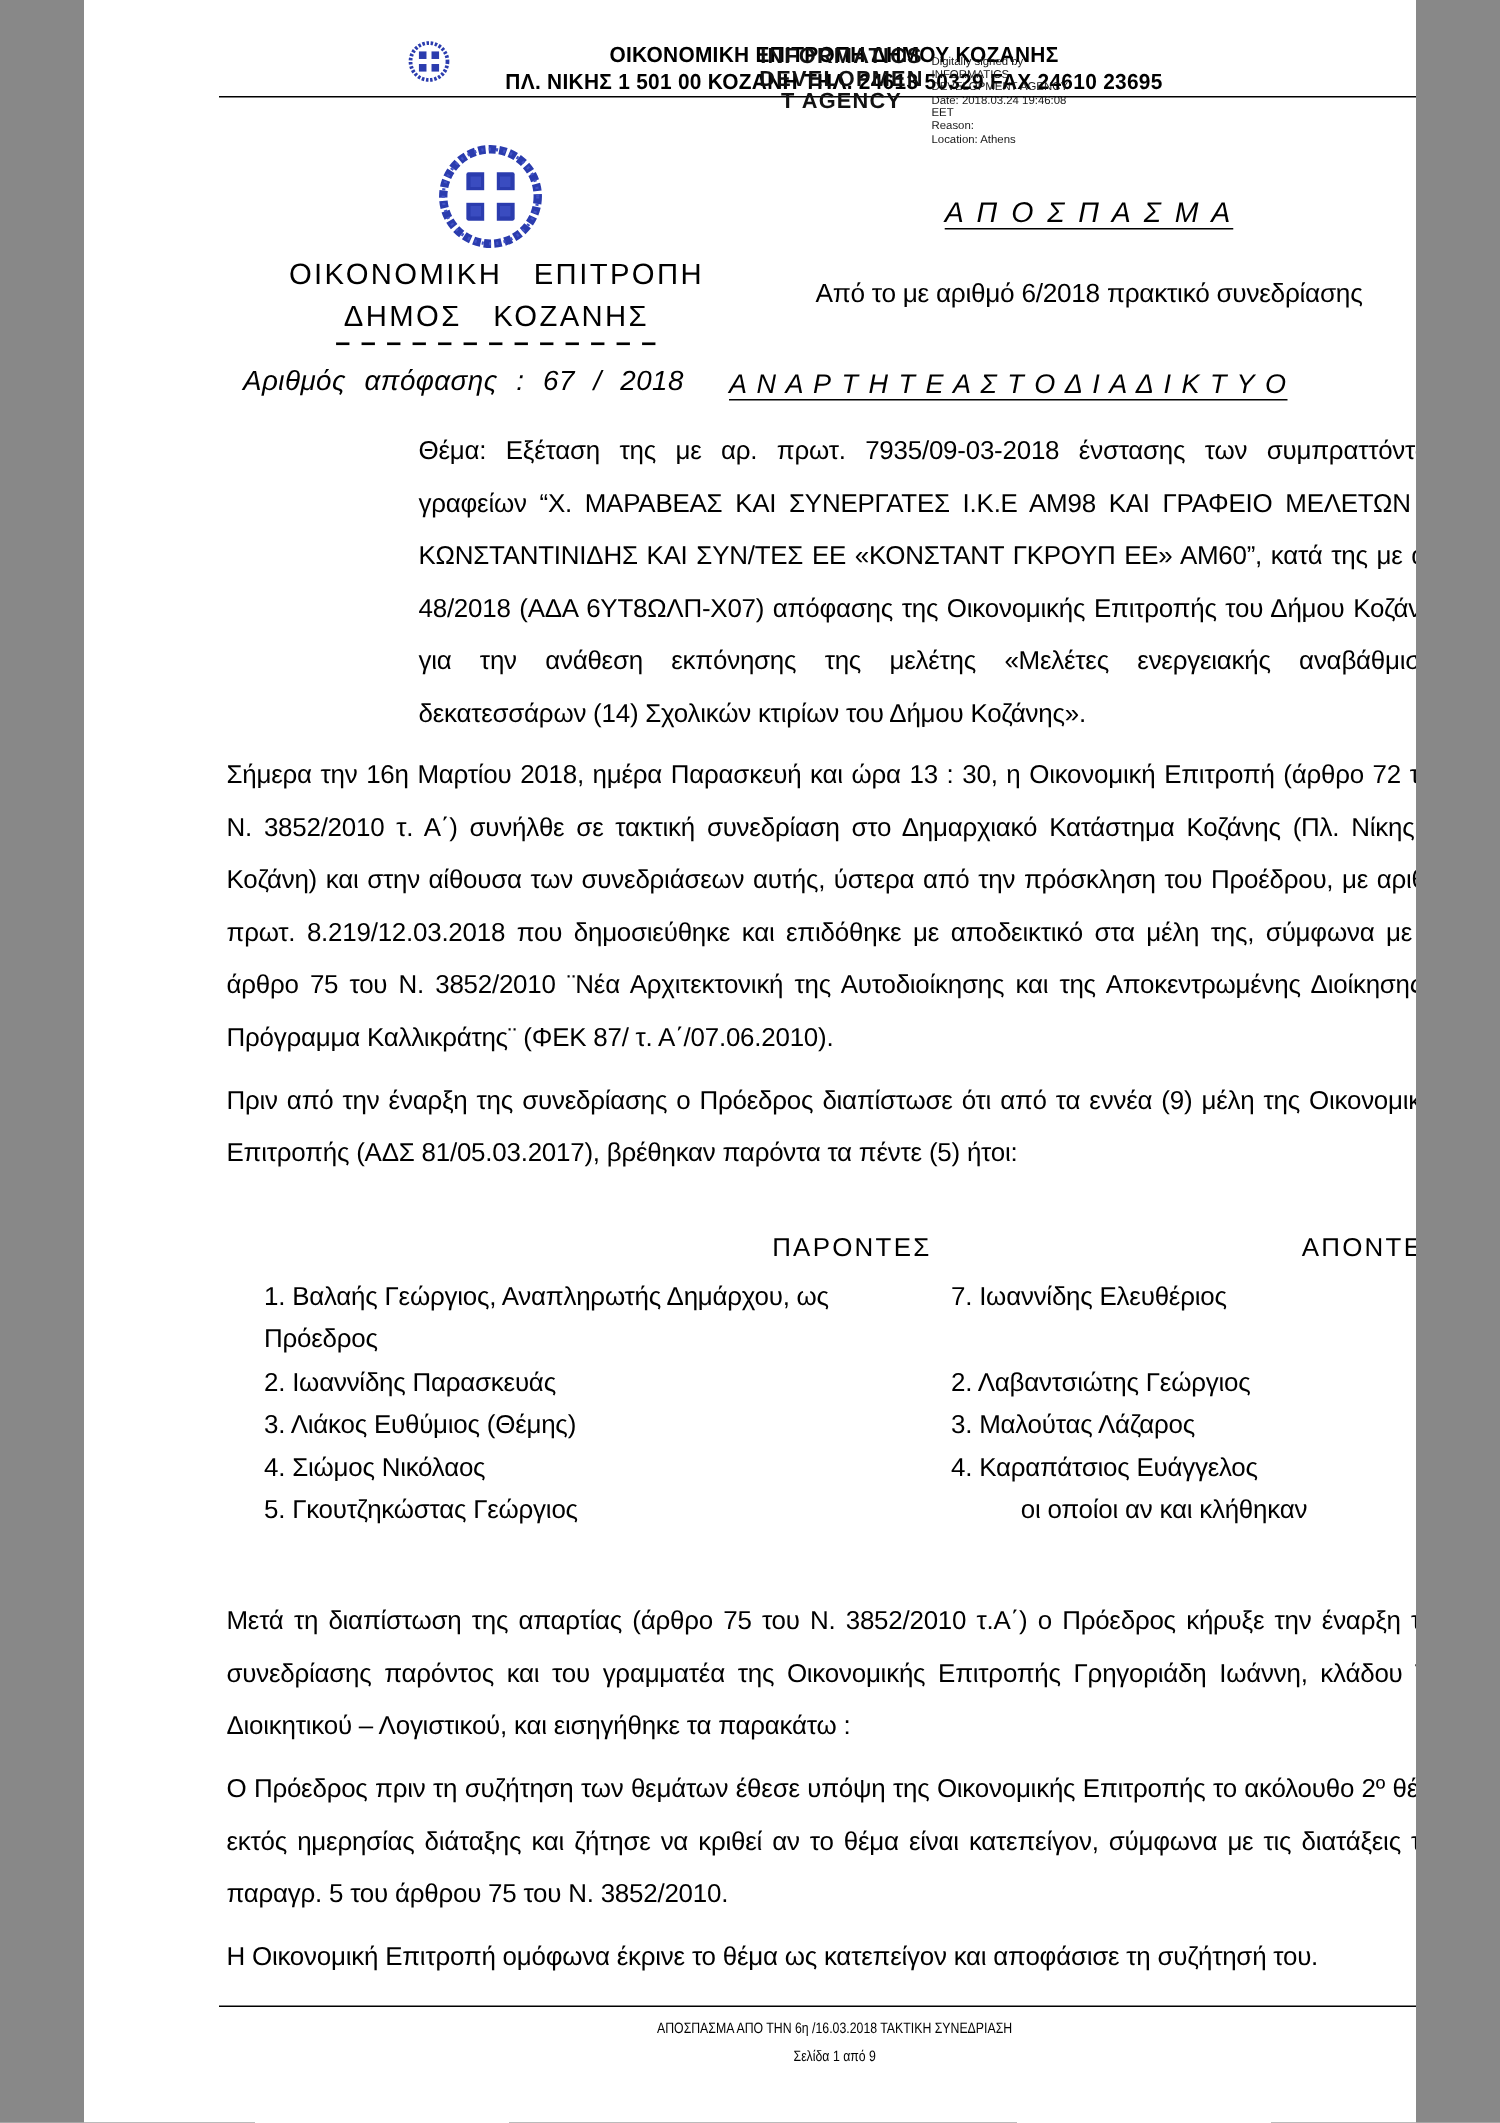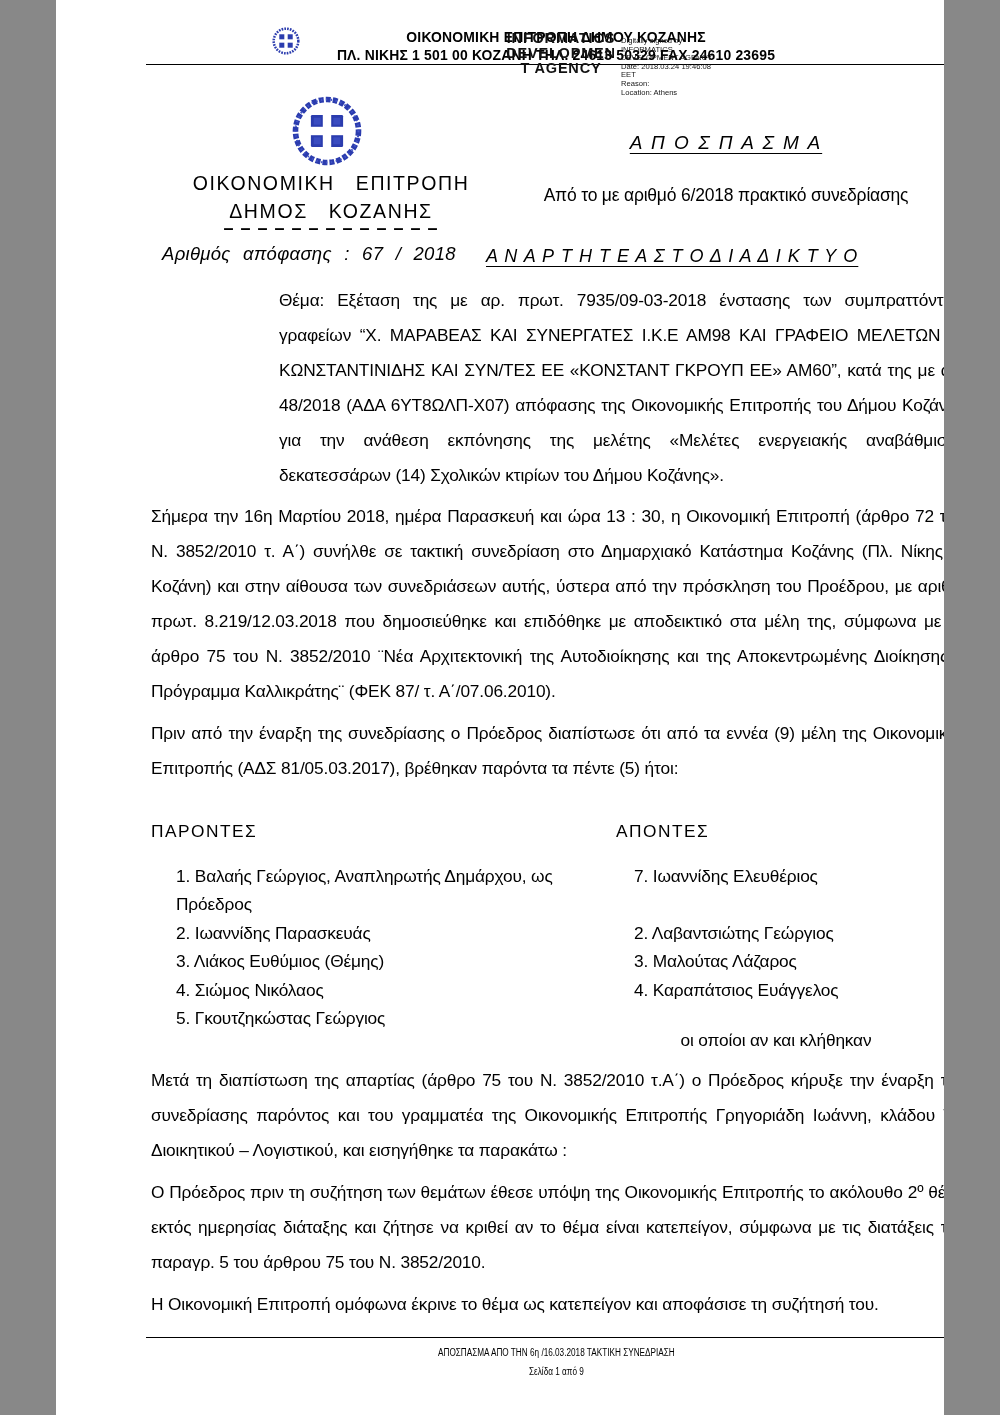--- a/index.html
+++ b/index.html
@@ -39,26 +39,26 @@
   .bodytext{position:absolute; left:95px; width:814px; font-size:17.3px;
     line-height:35px; text-align:justify; letter-spacing:-.15px;}
   .sec-top{top:283px;}
   .thema{padding-left:128px; margin:0 0 6px 0;}
   .para{margin:0 0 7px 0;}
   
   .lists{position:absolute; left:95px; top:817px; width:814px; font-size:17.3px;
     line-height:28.5px; letter-spacing:-.15px;}
   .col-left{position:absolute; left:0; top:0; width:470px;}
   .col-right{position:absolute; left:465px; top:0; width:345px;}
-  .col-head{text-align:left; letter-spacing:1.5px; margin-bottom:16px;}
+  .col-head{text-align:right; letter-spacing:1.5px; margin-bottom:4px;}
   .col-items{padding-left:25px;}
   .col-right .col-items{padding-left:18px;}
   .item{margin:0;}
   .gap-after{margin-bottom:28.5px;}
-  .absent-note{margin-top:22px; text-align:center; width:320px;}
+  .absent-note{text-align:center; width:320px;}
   
   .sec-bottom{top:1063px;}
   
   .foot-rule{position:absolute; left:90px; top:1337px; width:820px; height:0;
     border-top:1.2px solid #000;}
   .footer{position:absolute; left:0; top:1343px; width:1000px; text-align:center;
     font-size:10px; line-height:19px;}
   .condense{display:inline-block; transform:scaleX(.82); transform-origin:center;}
   .sig-small div{white-space:nowrap;}
 </style>

